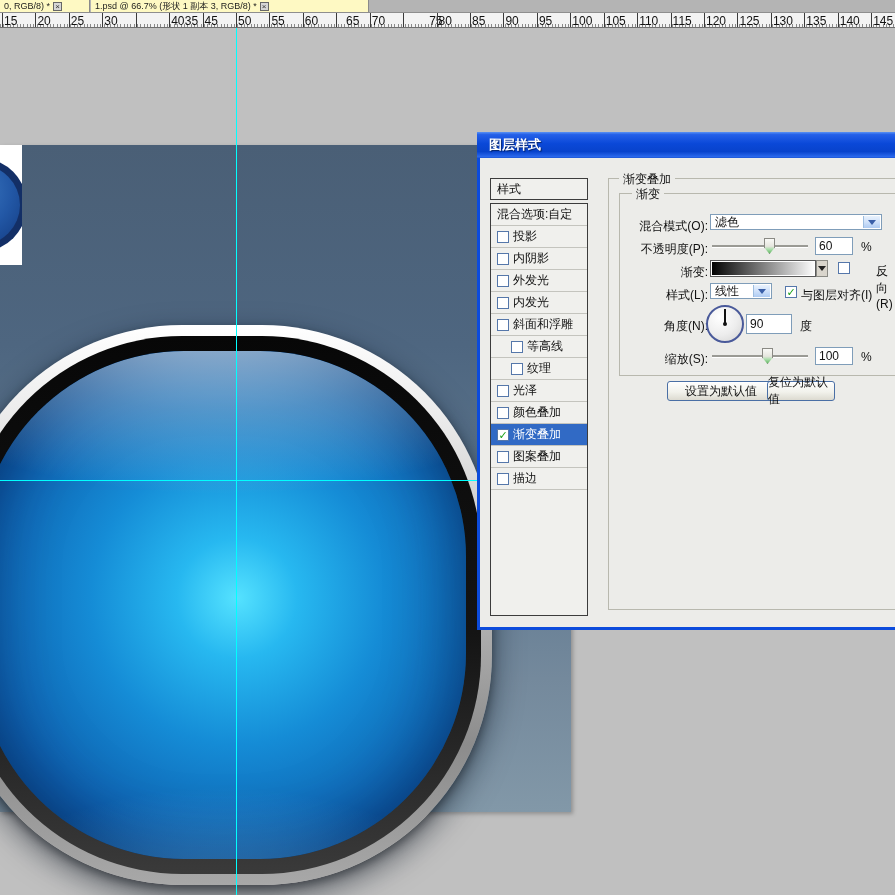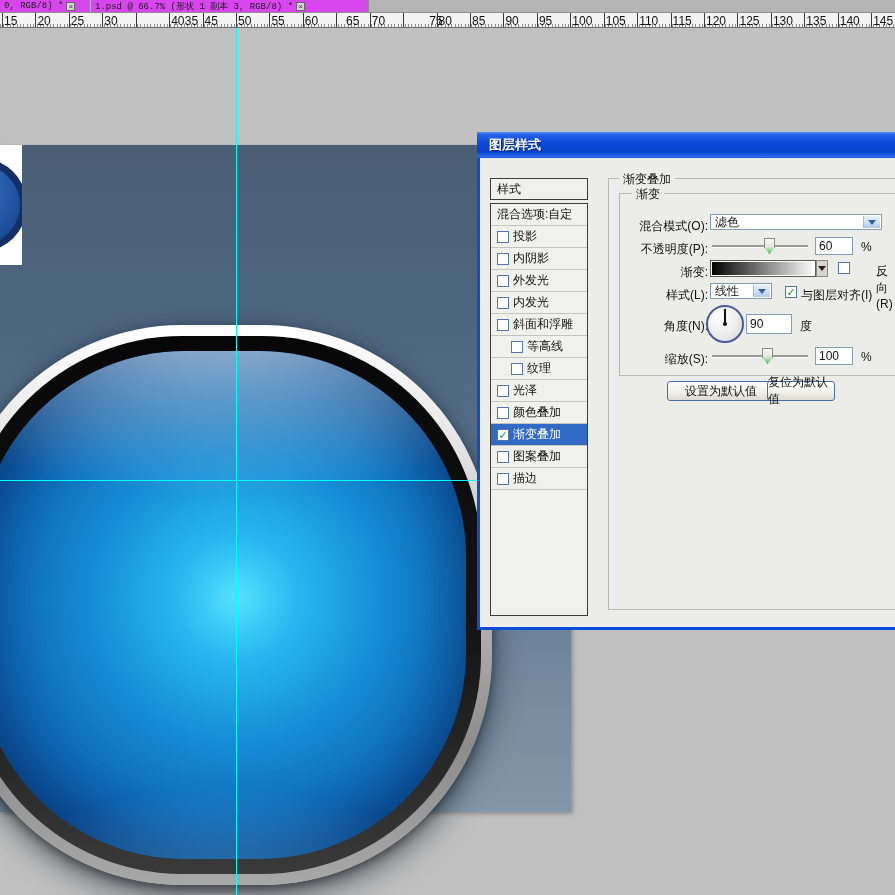--- a/index.html
+++ b/index.html
@@ -3,21 +3,21 @@
 <meta charset="utf-8">
 <style>
   html,body{margin:0;padding:0;}
   body{
     width:895px;height:895px;position:relative;overflow:hidden;
     font-family:"Liberation Sans","DejaVu Sans",sans-serif;
     background:#C0C0C0;
   }
   
   .tabbar{position:absolute;left:0;top:0;width:895px;height:13px;background:#B4B4B4;border-bottom:1px solid #8E8E8E;box-sizing:border-box;}
-  .doc-tab{position:absolute;top:0;height:12px;background:#d946ef;border-right:1px solid #8A8A8A;display:flex;align-items:center;gap:3px;padding:0 4px;box-sizing:border-box;font-family:Liberation Mono, monospace;}
+  .doc-tab{position:absolute;top:0;height:12px;background:#fef9c3;border-right:1px solid #8A8A8A;display:flex;align-items:center;gap:3px;padding:0 4px;box-sizing:border-box;}
   .doc-tab .t-label{font-size:9px;color:#1C1C1C;white-space:nowrap;overflow:hidden;}
   .tab-close{width:9px;height:9px;border:1px solid #666;background:#D6D6D6;font-size:8px;line-height:7px;text-align:center;color:#333;box-sizing:border-box;flex:0 0 auto;}
   
   .ruler{position:absolute;left:0;top:13px;width:895px;height:15px;background:#F3F3F3;border-bottom:1px solid #6E6E6E;box-sizing:border-box;}
   .ruler .minor{position:absolute;left:0;right:0;bottom:0;height:3px;
     background:repeating-linear-gradient(90deg,#8A8A8A 0 1px,transparent 1px 3.343px);}
   .tickmark{position:absolute;top:0;bottom:0;width:1px;background:#3A3A3A;}
   .ticklabel{position:absolute;top:1px;font-size:12px;color:#111;}
   
   .pasteboard{position:absolute;left:0;top:28px;width:895px;height:867px;background:#C0C0C0;overflow:hidden;}

